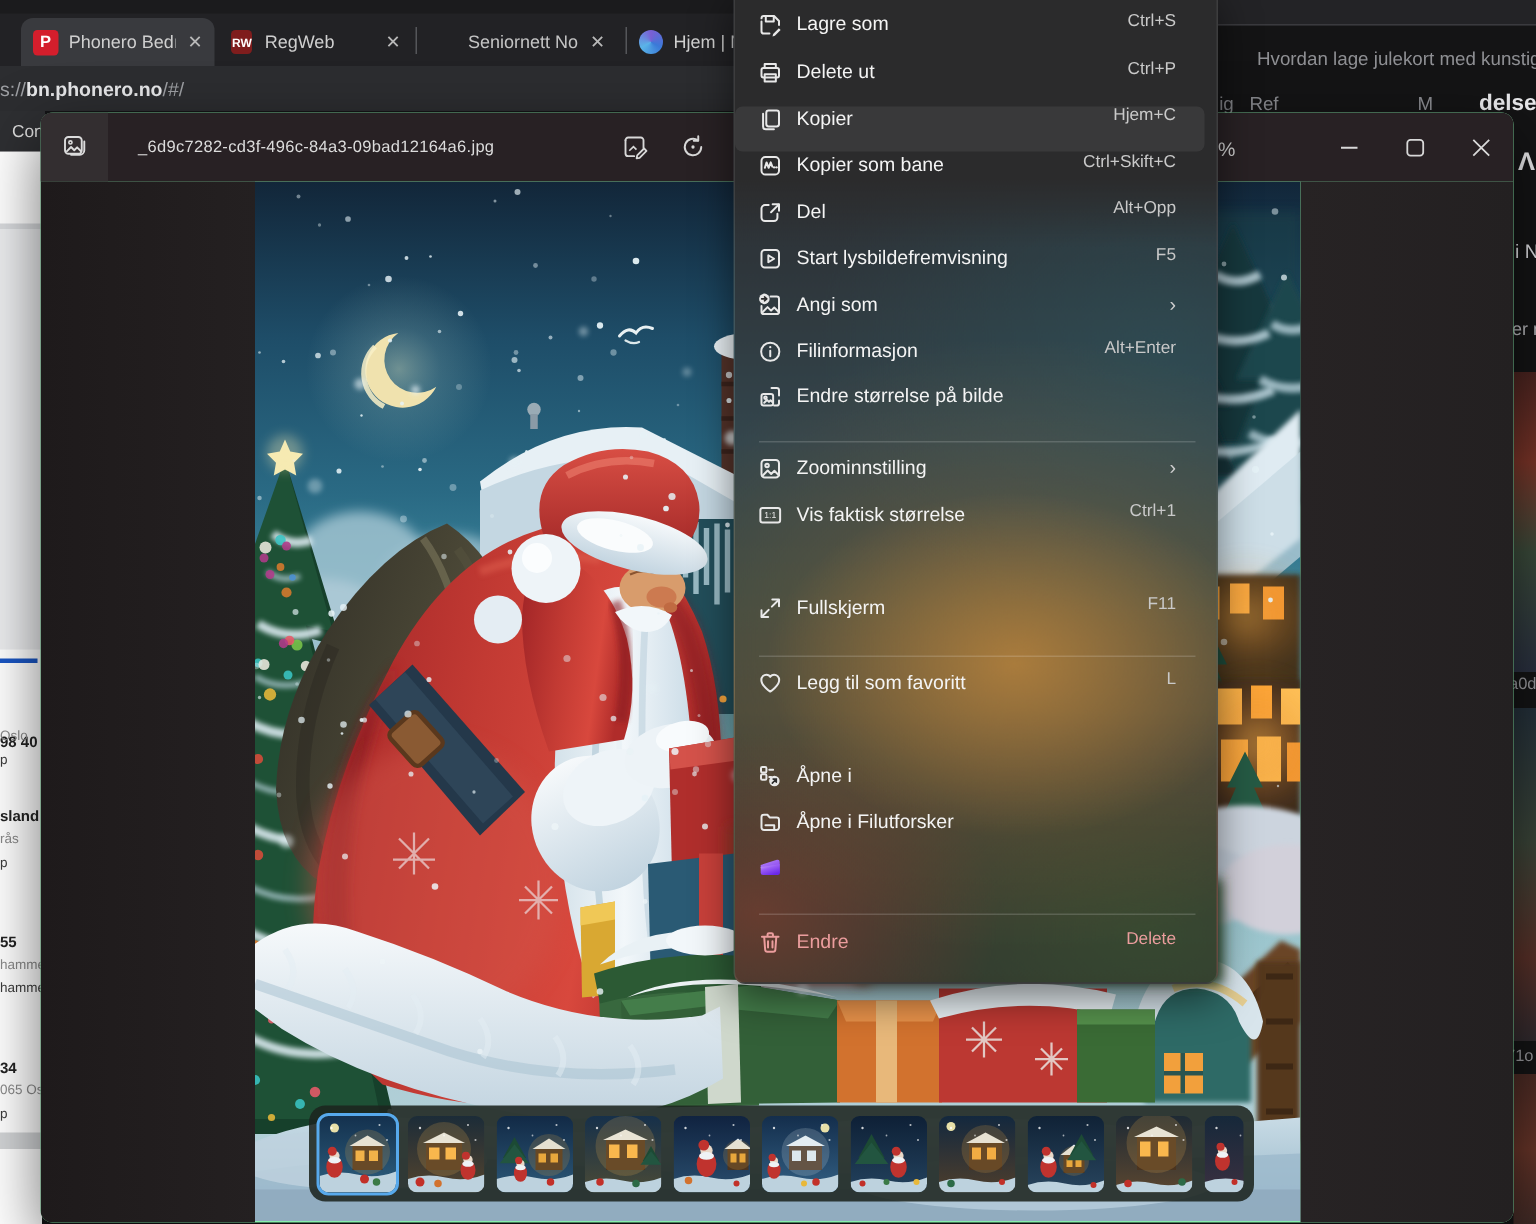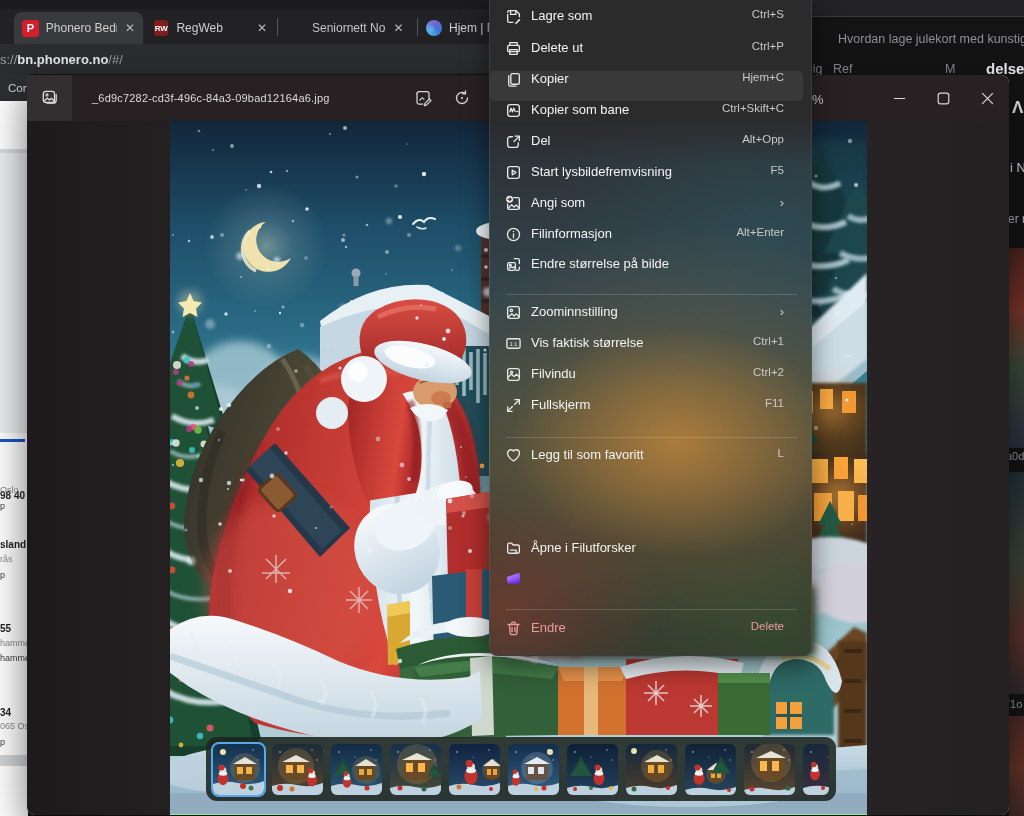--- a/index.html
+++ b/index.html
@@ -1052,31 +1052,20 @@
 <div class="mi" style="top:342px">
         <span class="ic">
           <svg width="17" height="17" viewBox="0 0 16 16">
             <rect x="1.8" y="3.5" width="12.4" height="9" rx="1.4" fill="none" stroke="#e8e8e8" stroke-width="1.25" stroke-linecap="round" stroke-linejoin="round"></rect>
             <text x="8" y="10" font-size="5.4" fill="#e8e8e8" text-anchor="middle" font-family="Liberation Sans" stroke="none">1:1</text>
           </svg>
         </span>
         <span class="lb">Vis faktisk størrelse</span>
         <span class="sc">Ctrl+1</span>
       </div>
-<div class="mi" style="top:373px">
-        <span class="ic">
-          <svg width="17" height="17" viewBox="0 0 16 16">
-            <rect x="2.5" y="2.5" width="11" height="11" rx="2" fill="none" stroke="#e8e8e8" stroke-width="1.25" stroke-linecap="round" stroke-linejoin="round"></rect>
-            <path d="M3 10.5l3-3 2.5 2.5 2.3-2.3 2.7 2.7" fill="none" stroke="#e8e8e8" stroke-width="1.25" stroke-linecap="round" stroke-linejoin="round"></path>
-            <circle cx="6.2" cy="5.8" r="1" fill="none" stroke="#e8e8e8" stroke-width="1.25" stroke-linecap="round" stroke-linejoin="round"></circle>
-          </svg>
-        </span>
-        <span class="lb">Filvindu</span>
-        <span class="sc">Ctrl+2</span>
-      </div>
 <div class="mi" style="top:404px">
         <span class="ic">
           <svg width="17" height="17" viewBox="0 0 16 16">
             <path d="M9.3 2.5h4.2v4.2" fill="none" stroke="#e8e8e8" stroke-width="1.25" stroke-linecap="round" stroke-linejoin="round"></path>
             <path d="M13.2 2.8L9 7" fill="none" stroke="#e8e8e8" stroke-width="1.25" stroke-linecap="round" stroke-linejoin="round"></path>
             <path d="M6.7 13.5H2.5V9.3" fill="none" stroke="#e8e8e8" stroke-width="1.25" stroke-linecap="round" stroke-linejoin="round"></path>
             <path d="M2.8 13.2L7 9" fill="none" stroke="#e8e8e8" stroke-width="1.25" stroke-linecap="round" stroke-linejoin="round"></path>
           </svg>
         </span>
         <span class="lb">Fullskjerm</span>
@@ -1084,20 +1073,32 @@
       </div>
 <div class="msep" style="top:444px"></div>
 <div class="mi" style="top:454px">
         <span class="ic">
           <svg width="17" height="17" viewBox="0 0 16 16">
             <path d="M8 13.2S2.4 9.6 2.4 5.9c0-1.9 1.5-3.3 3.2-3.3 1 0 2 .5 2.4 1.4.4-.9 1.4-1.4 2.4-1.4 1.7 0 3.2 1.4 3.2 3.3 0 3.7-5.6 7.3-5.6 7.3z" fill="none" stroke="#e8e8e8" stroke-width="1.25" stroke-linecap="round" stroke-linejoin="round"></path>
           </svg>
         </span>
         <span class="lb">Legg til som favoritt</span>
         <span class="sc">L</span>
+      </div>
+<div class="mi" style="top:516px">
+        <span class="ic">
+          <svg width="17" height="17" viewBox="0 0 16 16">
+            <rect x="2.2" y="2.2" width="3.4" height="3.4" rx=".8" fill="none" stroke="#e8e8e8" stroke-width="1.25" stroke-linecap="round" stroke-linejoin="round"></rect>
+            <rect x="2.2" y="6.8" width="3.4" height="3.4" rx=".8" fill="none" stroke="#e8e8e8" stroke-width="1.25" stroke-linecap="round" stroke-linejoin="round"></rect>
+            <path d="M7.4 3.9h2.4M7.4 8.5h1.2" fill="none" stroke="#e8e8e8" stroke-width="1.25" stroke-linecap="round" stroke-linejoin="round"></path>
+            <circle cx="10.6" cy="11" r="3.3" fill="#e8e8e8"></circle>
+            <path d="M9.3 12.3l2.4-2.4M9.8 9.8h2v2" fill="none" stroke="#2b2b2b" stroke-width="1" stroke-linecap="round"></path>
+          </svg>
+        </span>
+        <span class="lb">Åpne i</span>
       </div>
 <div class="mi" style="top:547px">
         <span class="ic">
           <svg width="17" height="17" viewBox="0 0 16 16">
             <path d="M2.5 4.5A1.5 1.5 0 0 1 4 3h2.2l1.5 1.7H12A1.5 1.5 0 0 1 13.5 6.2V11A1.5 1.5 0 0 1 12 12.5H4A1.5 1.5 0 0 1 2.5 11z" fill="none" stroke="#e8e8e8" stroke-width="1.25" stroke-linecap="round" stroke-linejoin="round"></path>
             <path d="M5 9.5h5.5v3" fill="none" stroke="#e8e8e8" stroke-width="1.25" stroke-linecap="round" stroke-linejoin="round"></path>
           </svg>
         </span>
         <span class="lb">Åpne i Filutforsker</span>
       </div>

